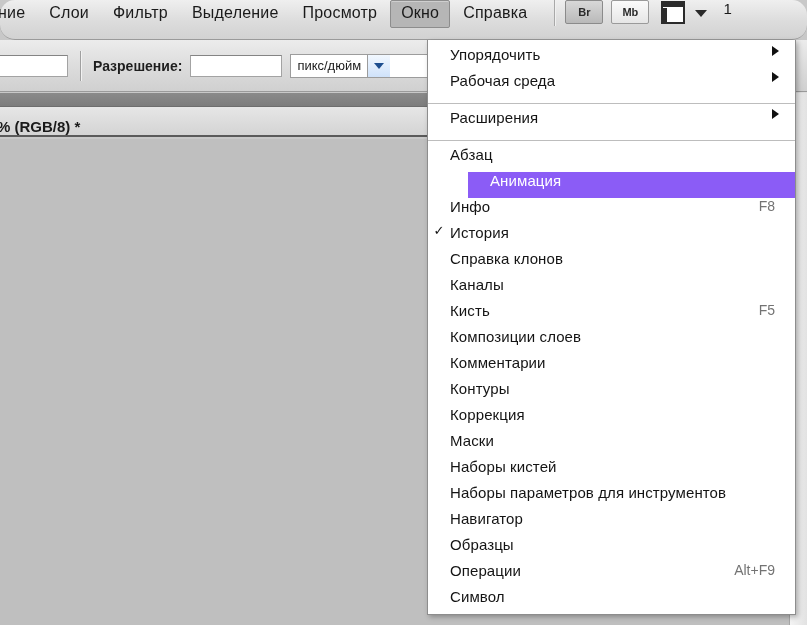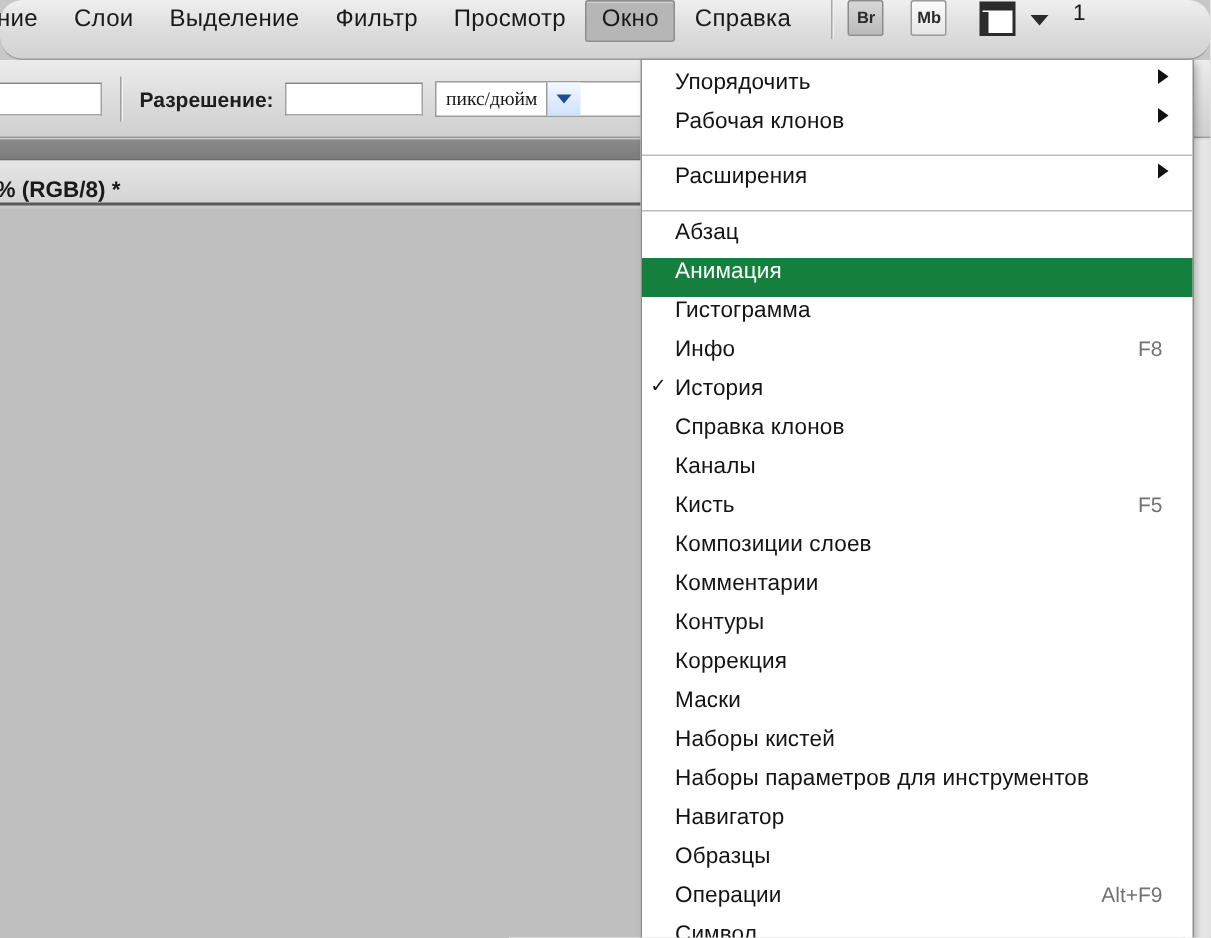--- a/index.html
+++ b/index.html
@@ -57,22 +57,22 @@
   }
   .mb-sep {
     width: 1px;
     height: 26px;
     background: #a8a8a8;
     margin: 0 10px 0 14px;
     box-shadow: 1px 0 0 #f0f0f0;
   }
 
   .tool-btn {
-    width: 24px; height: 24px;
-    margin-right: 18px;
+    width: 38px; height: 24px;
+    margin-right: 8px;
     border: 1px solid #8b8b8b;
     border-radius: 2px;
     background: linear-gradient(#d8d8d8, #b9b9b9);
     display: flex;
     align-items: center;
     justify-content: center;
     font-size: 11px;
     font-weight: bold;
     color: #2b2b2b;
     box-sizing: border-box;
@@ -230,21 +230,22 @@
     z-index: 50;
   }
   .menu-row {
     position: relative;
     height: 26px;
     display: flex;
     padding: 0 8px 0 0;
     box-sizing: border-box;
   }
   .menu-row.highlight {
-    background: #15803d;
+    background: #8b5cf6;
+    margin-left: 40px;
   }
   .menu-check {
     width: 22px;
     flex: none;
     text-align: center;
     font-size: 13px;
     color: #111;
     line-height: 1;
   }
   .menu-label {
@@ -293,35 +294,35 @@
 
   <div class="optionsbar">
     <div class="opt-field" style="width:72px;margin-left:-4px;"></div>
 
     <div class="opt-sep"></div>
 
     <span class="opt-label">Разрешение:</span>
 
     <div class="opt-field" style="width:92px;"></div>
 
-    <div class="opt-select" style="width:138px;margin-left:8px;font-family:Liberation Serif, serif;">
+    <div class="opt-select" style="width:138px;margin-left:8px;">
       <span class="opt-select-text">пикс/дюйм</span>
       <span class="opt-select-arrow">
           <i></i>
         </span>
     </div>
 
     <div class="opt-sep" style="margin-left:14px;"></div>
   </div>
 
   <div class="menubar">
     <span class="menubar-item truncated-left">ние</span>
     <span class="menubar-item">Слои</span>
+    <span class="menubar-item">Фильтр</span>
     <span class="menubar-item">Выделение</span>
-    <span class="menubar-item">Фильтр</span>
     <span class="menubar-item">Просмотр</span>
     <span class="menubar-item active">Окно</span>
     <span class="menubar-item">Справка</span>
 
     <span class="mb-sep"></span>
 
     <span class="tool-btn">Br</span>
     <span class="tool-btn light">Mb</span>
 
     <span class="screenmode">
@@ -341,21 +342,21 @@
 
   <div class="menu">
 
     <div class="menu-row">
       <span class="menu-check"></span>
       <span class="menu-label">Упорядочить</span>
       <span class="menu-arrow"></span>
     </div>
     <div class="menu-row">
       <span class="menu-check"></span>
-      <span class="menu-label">Рабочая клонов</span>
+      <span class="menu-label">Рабочая среда</span>
       <span class="menu-arrow"></span>
     </div>
 
     <div class="menu-sep"></div>
 
     <div class="menu-row">
       <span class="menu-check"></span>
       <span class="menu-label">Расширения</span>
       <span class="menu-arrow"></span>
     </div>
@@ -365,24 +366,20 @@
     <div class="menu-row">
       <span class="menu-check"></span>
       <span class="menu-label">Абзац</span>
     </div>
 
     <div class="menu-row highlight">
       <span class="menu-check"></span>
       <span class="menu-label">Анимация</span>
     </div>
 
-    <div class="menu-row">
-      <span class="menu-check"></span>
-      <span class="menu-label">Гистограмма</span>
-    </div>
 
     <div class="menu-row">
       <span class="menu-check"></span>
       <span class="menu-label">Инфо</span>
       <span class="menu-shortcut">F8</span>
     </div>
 
     <div class="menu-row">
       <span class="menu-check">✓</span>
       <span class="menu-label">История</span>

